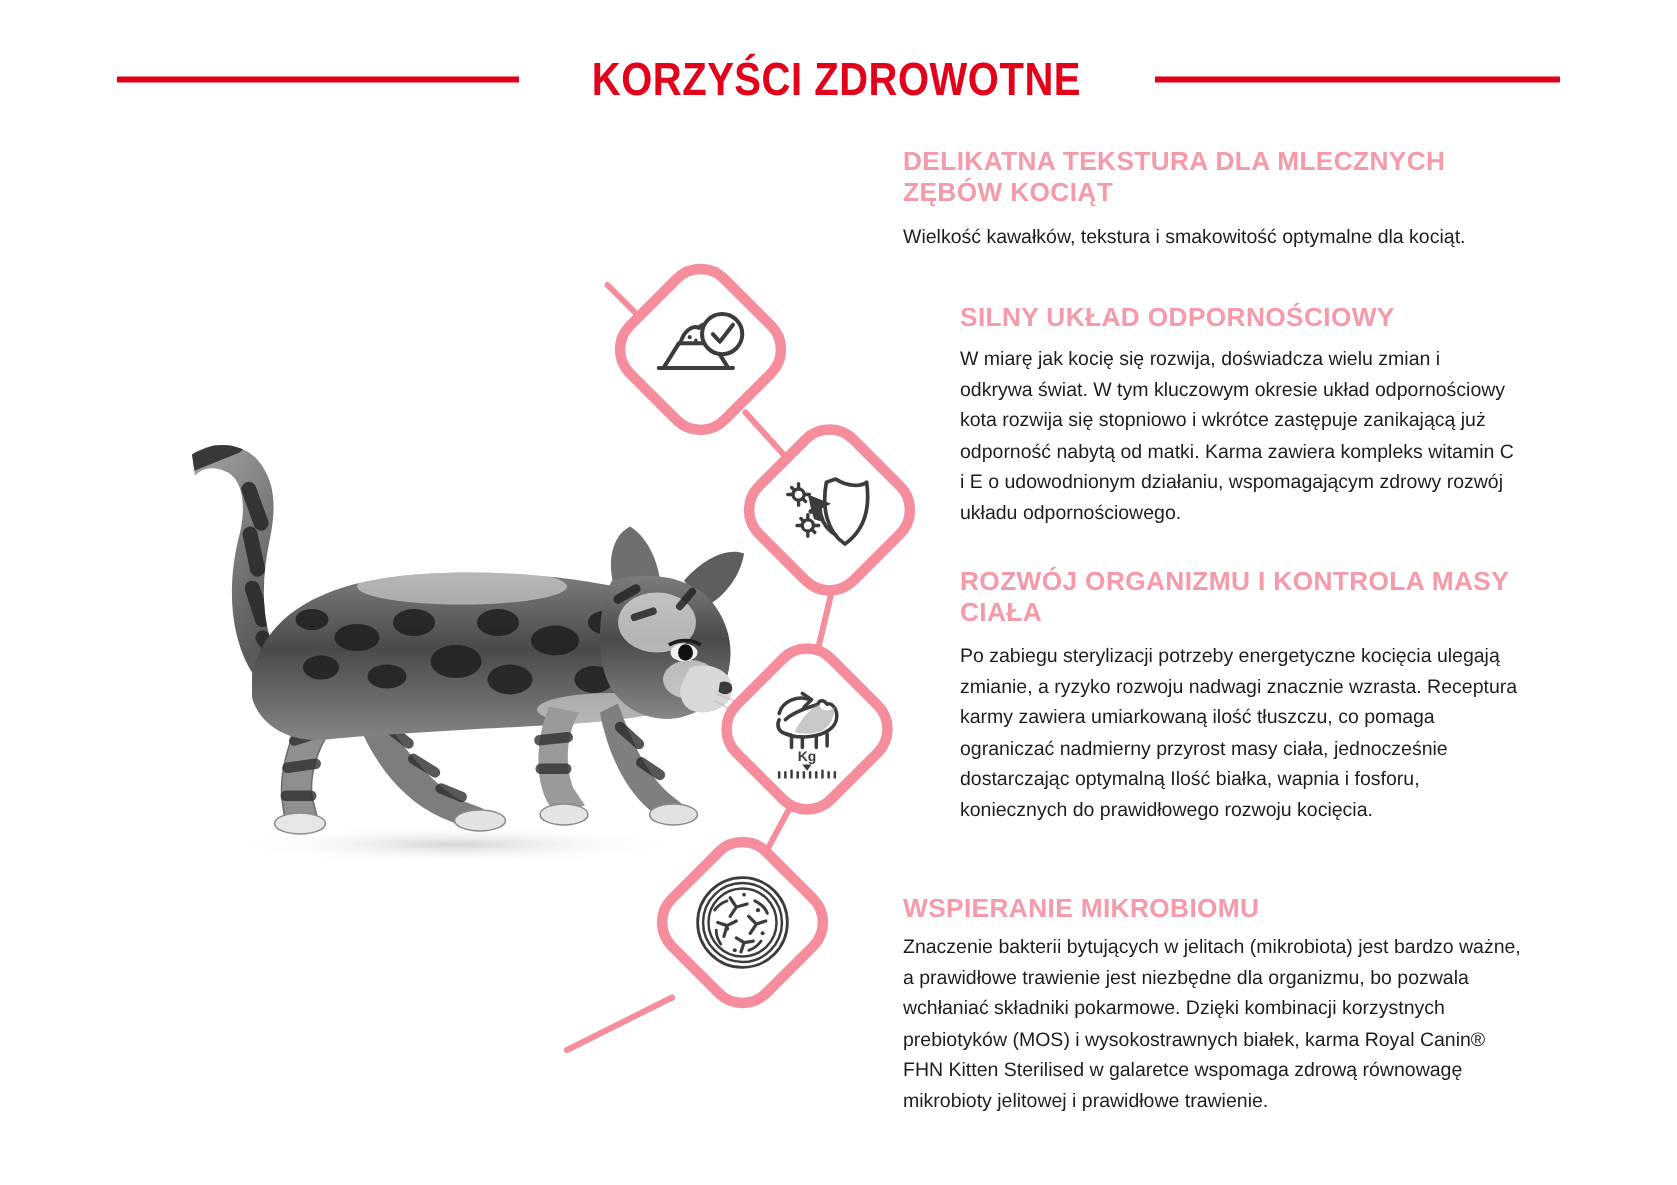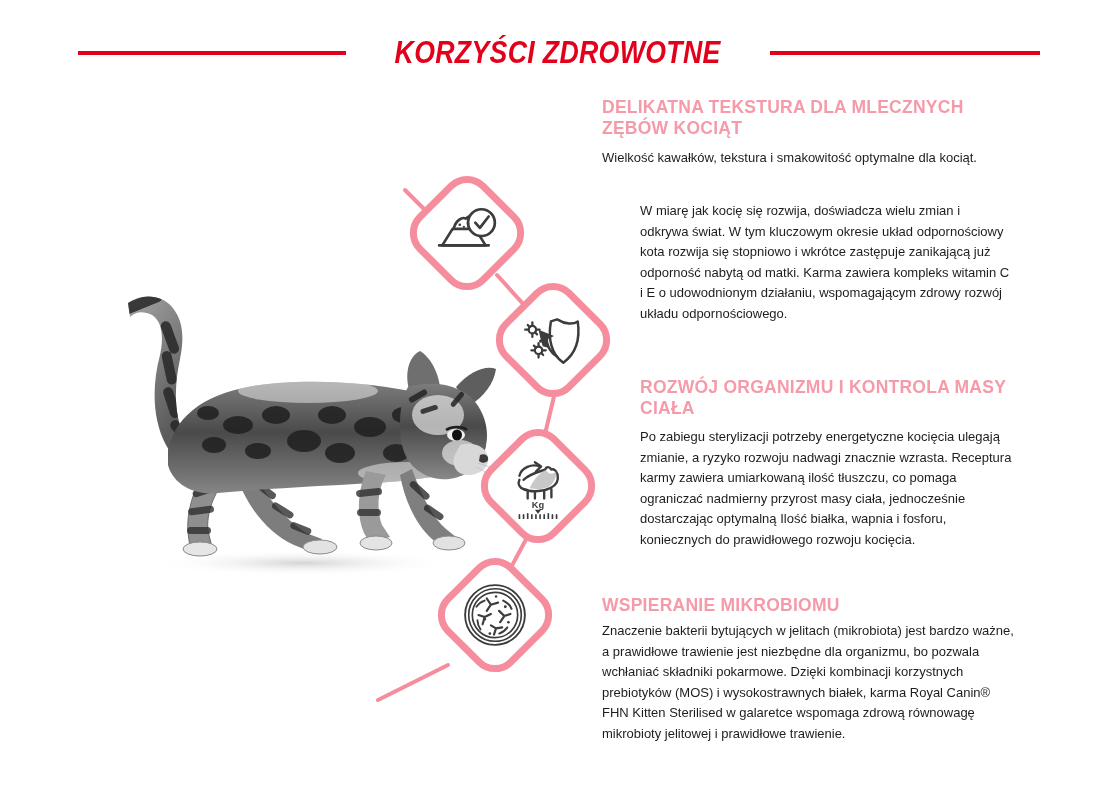--- a/index.html
+++ b/index.html
@@ -19,21 +19,20 @@
   
   #header {
     position: absolute;
     left: 0;
     top: 30px;
     width: 1118px;
     height: 46px;
     display: flex;
     align-items: center;
     justify-content: center;
-    font-style: italic;
   }
   .rule {
     height: 4px;
     background: #e2001a;
     flex: 0 0 auto;
   }
   .rule.left  { width: 268px; margin-right: 22px; }
   .rule.right { width: 270px; margin-left: 22px; }
   #page-title {
     font-family: "Liberation Sans Narrow", "Liberation Sans", sans-serif;
@@ -401,20 +400,21 @@
 </div>
 
 <div id="content">
 
   <div class="section" id="section-1">
     <h2 class="sec-heading">DELIKATNA TEKSTURA DLA MLECZNYCH ZĘBÓW KOCIĄT</h2>
     <p class="sec-body">Wielkość kawałków, tekstura i smakowitość optymalne dla kociąt.</p>
   </div>
 
   <div class="section" id="section-2">
+    <h2 class="sec-heading">SILNY UKŁAD ODPORNOŚCIOWY</h2>
     <p class="sec-body">W miarę jak kocię się rozwija, doświadcza wielu zmian i odkrywa świat. W tym kluczowym okresie układ odpornościowy kota rozwija się stopniowo i wkrótce zastępuje zanikającą już odporność nabytą od matki. Karma zawiera kompleks witamin C i E o udowodnionym działaniu, wspomagającym zdrowy rozwój układu odpornościowego.</p>
   </div>
 
   <div class="section" id="section-4">
     <h2 class="sec-heading">WSPIERANIE MIKROBIOMU</h2>
     <p class="sec-body">Znaczenie bakterii bytujących w jelitach (mikrobiota) jest bardzo ważne, a prawidłowe trawienie jest niezbędne dla organizmu, bo pozwala wchłaniać składniki pokarmowe. Dzięki kombinacji korzystnych prebiotyków (MOS) i wysokostrawnych białek, karma Royal Canin® FHN Kitten Sterilised w galaretce wspomaga zdrową równowagę mikrobioty jelitowej i prawidłowe trawienie.</p>
   </div>
 
   <div class="section" id="section-3">
     <h2 class="sec-heading">ROZWÓJ ORGANIZMU I KONTROLA MASY CIAŁA</h2>

